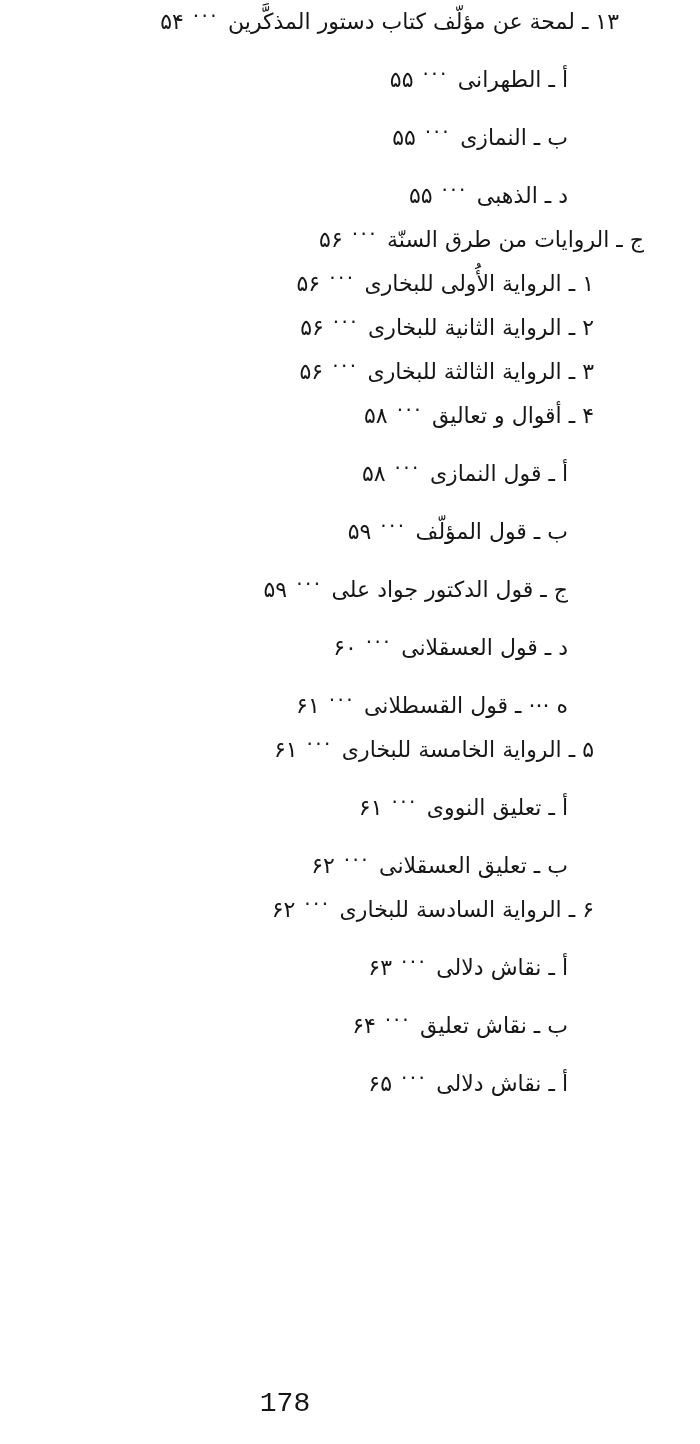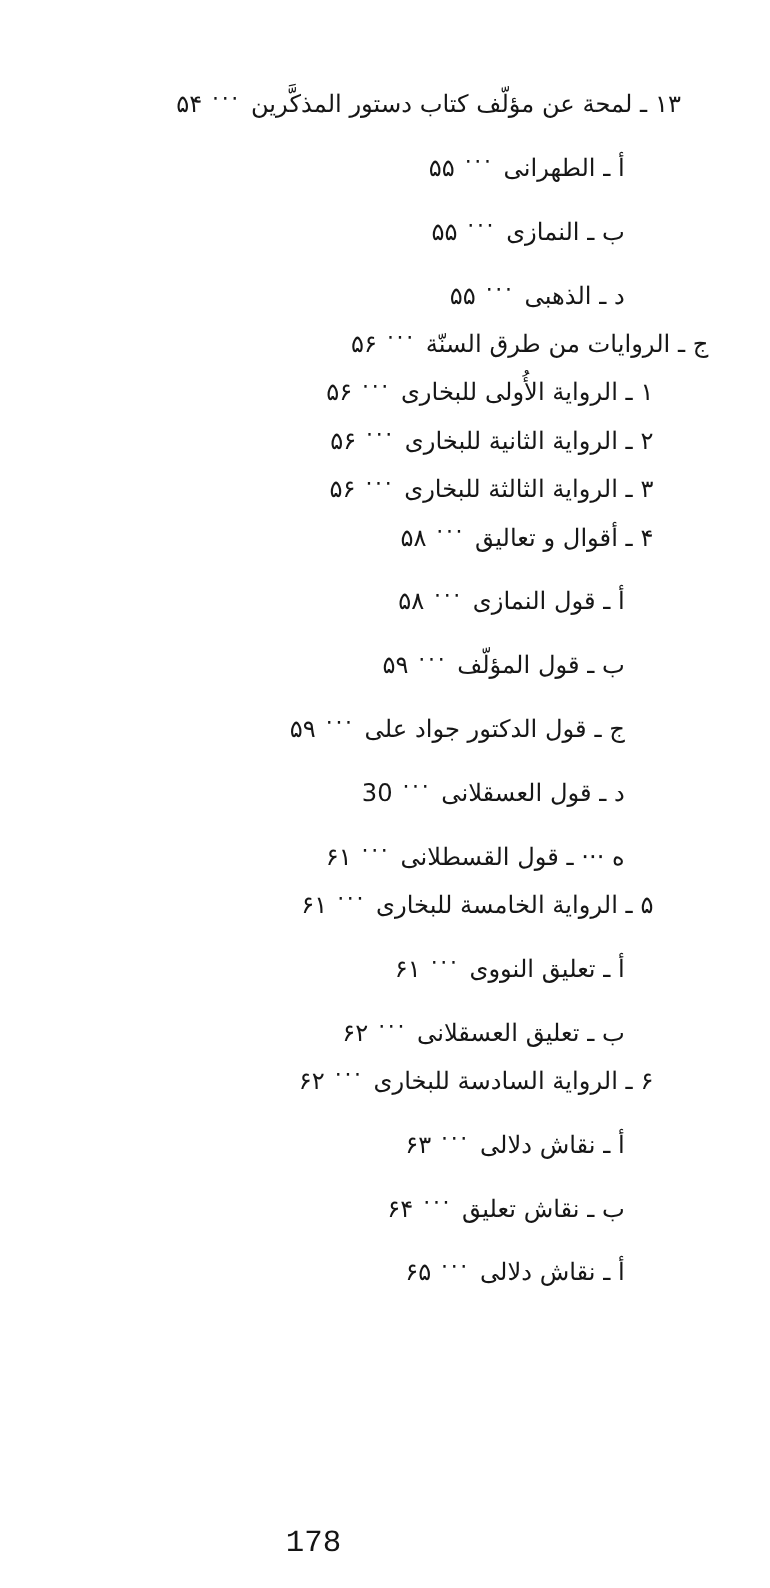--- a/index.html
+++ b/index.html
@@ -15,21 +15,20 @@
     color: #161616;
     overflow: hidden;
   }
   .page {
     width: 700px;
     height: 1444px;
     position: relative;
     direction: rtl;
   }
   .toc {
-    padding-top: 73px;
   }
   .toc-row {
     height: 44px;
     line-height: 44px;
     text-align: right;
     white-space: nowrap;
     font-size: 22px;
     direction: rtl;
   }
   
@@ -72,21 +71,21 @@
       <div class="toc-row lvl-letter"><span class="title">ب ـ النمازى</span><span class="dots">···</span><span class="pnum">۵۵</span></div>
       <div class="toc-row lvl-letter"><span class="title">د ـ الذهبى</span><span class="dots">···</span><span class="pnum">۵۵</span></div>
       <div class="toc-row lvl-section"><span class="title">ج ـ الروايات من طرق السنّة</span><span class="dots">···</span><span class="pnum">۵۶</span></div>
       <div class="toc-row lvl-num"><span class="title">۱ ـ الرواية الأُولى للبخارى</span><span class="dots">···</span><span class="pnum">۵۶</span></div>
       <div class="toc-row lvl-num"><span class="title">۲ ـ الرواية الثانية للبخارى</span><span class="dots">···</span><span class="pnum">۵۶</span></div>
       <div class="toc-row lvl-num"><span class="title">۳ ـ الرواية الثالثة للبخارى</span><span class="dots">···</span><span class="pnum">۵۶</span></div>
       <div class="toc-row lvl-num"><span class="title">۴ ـ أقوال و تعاليق</span><span class="dots">···</span><span class="pnum">۵۸</span></div>
       <div class="toc-row lvl-letter"><span class="title">أ ـ قول النمازى</span><span class="dots">···</span><span class="pnum">۵۸</span></div>
       <div class="toc-row lvl-letter"><span class="title">ب ـ قول المؤلّف</span><span class="dots">···</span><span class="pnum">۵۹</span></div>
       <div class="toc-row lvl-letter"><span class="title">ج ـ قول الدكتور جواد على</span><span class="dots">···</span><span class="pnum">۵۹</span></div>
-      <div class="toc-row lvl-letter"><span class="title">د ـ قول العسقلانى</span><span class="dots">···</span><span class="pnum">30</span></div>
+      <div class="toc-row lvl-letter"><span class="title">د ـ قول العسقلانى</span><span class="dots">···</span><span class="pnum">۶۰</span></div>
       <div class="toc-row lvl-letter"><span class="title">ه ··· ـ قول القسطلانى</span><span class="dots">···</span><span class="pnum">۶۱</span></div>
       <div class="toc-row lvl-num"><span class="title">۵ ـ الرواية الخامسة للبخارى</span><span class="dots">···</span><span class="pnum">۶۱</span></div>
       <div class="toc-row lvl-letter"><span class="title">أ ـ تعليق النووى</span><span class="dots">···</span><span class="pnum">۶۱</span></div>
       <div class="toc-row lvl-letter"><span class="title">ب ـ تعليق العسقلانى</span><span class="dots">···</span><span class="pnum">۶۲</span></div>
       <div class="toc-row lvl-num"><span class="title">۶ ـ الرواية السادسة للبخارى</span><span class="dots">···</span><span class="pnum">۶۲</span></div>
       <div class="toc-row lvl-letter"><span class="title">أ ـ نقاش دلالى</span><span class="dots">···</span><span class="pnum">۶۳</span></div>
       <div class="toc-row lvl-letter"><span class="title">ب ـ نقاش تعليق</span><span class="dots">···</span><span class="pnum">۶۴</span></div>
       <div class="toc-row lvl-letter"><span class="title">أ ـ نقاش دلالى</span><span class="dots">···</span><span class="pnum">۶۵</span></div>
     </div>
   <div class="footer-pagenum">178</div>

